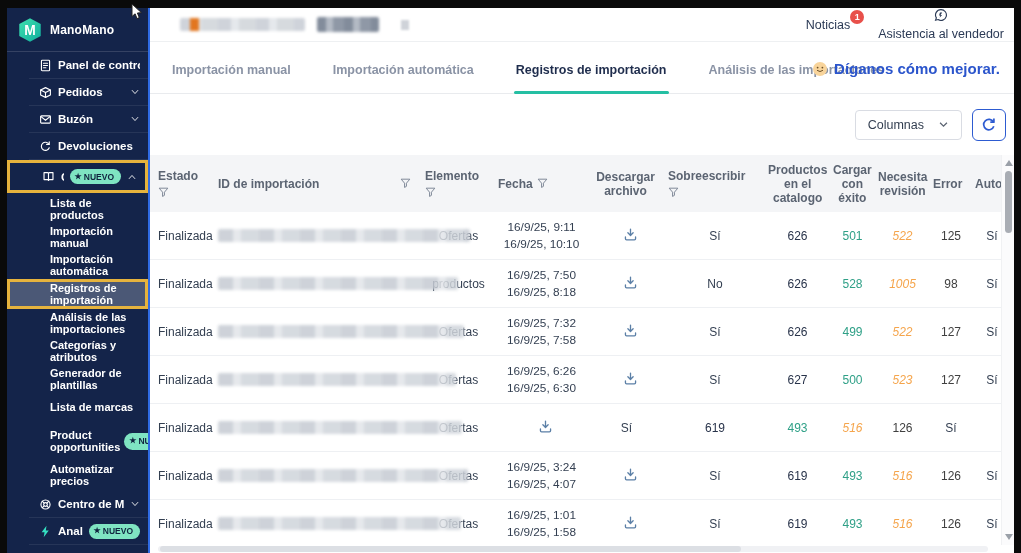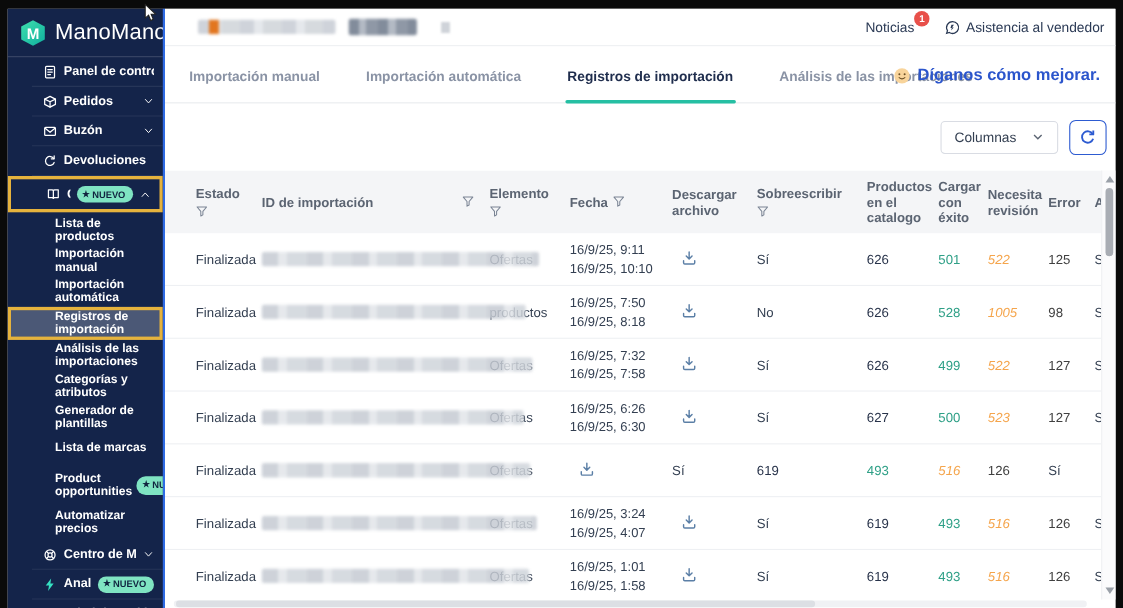--- a/index.html
+++ b/index.html
@@ -9,21 +9,21 @@
     -webkit-font-smoothing:antialiased;
   }
   .frame{position:absolute;top:8px;left:7px;right:7px;bottom:0;display:flex;background:#fff;}
 
   
   .sidebar{width:143px;flex-shrink:0;background:#14244a;color:#fff;overflow:hidden;
            border-right:2px solid #2f6be4;box-sizing:border-box;}
   .logo-row{height:44px;display:flex;align-items:center;gap:7px;padding:0 10px;
             border-bottom:1px solid rgba(255,255,255,.14);box-sizing:border-box;}
   .logo-row svg{width:26px;height:26px;flex-shrink:0;}
-  .brand-name{font-size:20px;font-weight:normal;letter-spacing:.2px;white-space:nowrap;}
+  .brand-name{font-size:12px;font-weight:bold;letter-spacing:.2px;white-space:nowrap;}
   .side-item{height:27px;display:flex;align-items:center;gap:6px;padding:0 8px 0 10px;
              font-size:11.5px;font-weight:bold;cursor:pointer;
              border-bottom:1px solid rgba(255,255,255,.08);box-sizing:border-box;margin-left:22px;}
   .side-item .ic{width:13px;height:13px;flex-shrink:0;display:flex;align-items:center;}
   .side-item .ic svg{width:13px;height:13px;}
   .side-item .lbl{white-space:nowrap;overflow:hidden;}
   .chev{margin-left:auto;flex-shrink:0;display:flex;}
   .chev svg{width:10px;height:10px;}
   .hl-box{border:3px solid #e6b33d;box-sizing:border-box;}
   .hl-box .side-item{border-bottom:none;height:27px;}
@@ -48,21 +48,21 @@
   .strip-light{width:125px;background:repeating-linear-gradient(90deg,#cfd3da 0 13px,#e5e8ec 13px 21px,#d6dade 21px 38px);}
   .strip-orange{width:9px;height:13px;background:#e2761f;margin-left:10px;filter:blur(.6px);}
   .strip-dark{width:62px;height:15px;margin-left:4px;border-radius:2px;filter:blur(1.6px);
               background:repeating-linear-gradient(90deg,#828c9b 0 9px,#b3bac4 9px 16px,#8f98a6 16px 27px);}
   .strip-dot{width:8px;height:10px;background:#cfd3d9;margin-left:14px;filter:blur(1px);}
   .topbar-right{margin-left:auto;display:flex;align-items:center;gap:22px;color:#2b3a55;font-size:12.5px;}
   .noticias{position:relative;cursor:pointer;padding-right:6px;}
   .noticias .red-badge{position:absolute;top:-8px;right:-8px;background:#e8504a;color:#fff;
         width:14px;height:14px;border-radius:50%;font-size:9px;font-weight:bold;
         display:flex;align-items:center;justify-content:center;}
-  .assistance{display:flex;align-items:center;gap:5px;cursor:pointer;}
+  .assistance{display:flex;align-items:center;gap:5px;cursor:pointer;flex-direction:column;}
   .assistance svg{width:14px;height:14px;}
 
   .tabs-row{height:52px;display:flex;align-items:flex-end;gap:38px;padding:0 0 0 20px;
             border-bottom:1px solid #e9ebee;box-sizing:border-box;position:relative;}
   .tab{font-size:12.5px;font-weight:bold;color:#8a93a5;padding:0 2px 16px;cursor:pointer;
        position:relative;white-space:nowrap;}
   .tab.active{color:#1f2d4d;}
   .tab.active::after{content:"";position:absolute;left:0;right:0;bottom:-1px;height:3px;
        background:#25bfa3;border-radius:2px;}
   .feedback{position:absolute;right:14px;top:18px;display:flex;align-items:center;gap:6px;
@@ -76,21 +76,21 @@
            font-size:12.5px;cursor:pointer;}
   .btn-columns svg{width:11px;height:11px;}
   .btn-refresh{width:34px;height:32px;border:1.5px solid #2d5bd1;border-radius:6px;
            background:#fff;display:flex;align-items:center;justify-content:center;cursor:pointer;}
   .btn-refresh svg{width:16px;height:16px;}
 
   
   .table-area{flex:1;position:relative;min-height:0;}
   .table-clip{position:absolute;left:0;right:13px;top:0;bottom:8px;overflow:hidden;}
   .trow{display:grid;grid-template-columns:60px 207px 73px 93px 77px 100px 65px 45px 55px 42px 40px;
-        padding-left:28px;align-items:center;box-sizing:border-box;}
+        padding-left:8px;align-items:center;box-sizing:border-box;text-align:center;}
   .thead{height:57px;background:#f4f5f7;color:#5b6472;font-size:12px;font-weight:bold;}
   .th{padding-right:8px;line-height:14px;display:flex;align-items:center;flex-wrap:wrap;gap:4px;}
   .th .filter{display:inline-flex;cursor:pointer;}
   .th .filter svg{width:11px;height:11px;}
   .th-id{display:flex;flex-wrap:nowrap;justify-content:space-between;padding-right:14px;gap:16px;}
   .tbody-row{height:48px;border-bottom:1px solid #eef0f3;font-size:12px;color:#333f51;}
   .cell{padding-right:6px;}
   .id-blur{height:13px;border-radius:2px;filter:blur(1.4px);opacity:.85;
      background:repeating-linear-gradient(90deg,#c6cbd3 0 15px,#e2e5e9 15px 23px,#d0d5db 23px 41px);}
   .date-cell{line-height:17px;font-size:11.8px;}

